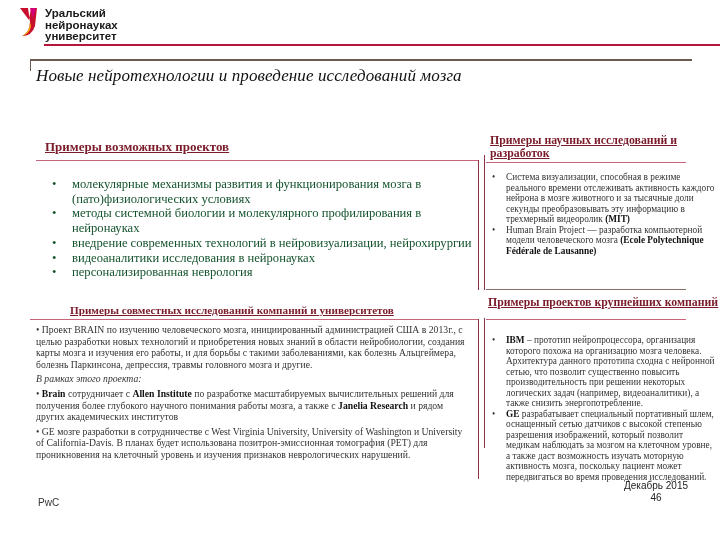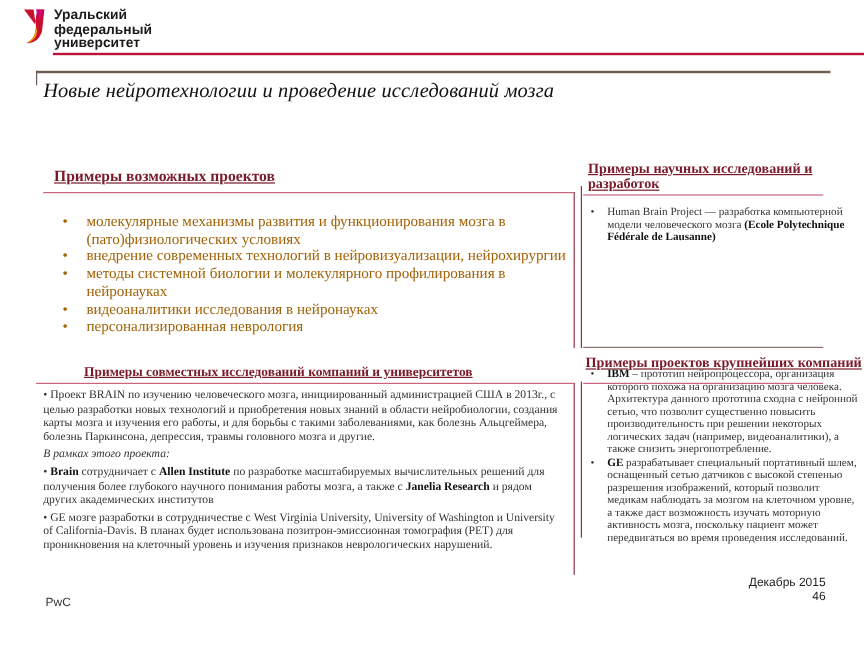--- a/index.html
+++ b/index.html
@@ -13,68 +13,68 @@
   .top-rule-tick { position:absolute; left:30px; top:59px; width:1px; height:12px; background:#6e5a50; }
   .page-title { position:absolute; left:36px; top:66px; font-size:17px; font-style:italic; font-weight:normal;
                 color:#111; letter-spacing:0.1px; }
 
   .sec-head { color:#7a1b2a; font-weight:bold; font-size:13px;text-decoration:underline; }
   .red-rule { background:#c8657a; height:1px; position:absolute; }
   .vline { position:absolute; width:1px; background:#8b3345; }
 
   .left-top { position:absolute; left:45px; top:139px; }
   .bul-list { position:absolute; left:52px; top:177px; width:420px; margin:0; padding:0; list-style:none;
-              font-size:12.6px; line-height:14.7px; color:#a16207; }
+              font-size:12.6px; line-height:14.7px; color:#14532d; }
   .bul-list li { position:relative; padding-left:20px; }
   .bul-list li::before { content:"•"; position:absolute; left:0; top:0; }
 
   .joint-head { position:absolute; left:70px; top:304px; font-size:11.2px; }
   .joint-body { position:absolute; left:36px; top:324px; width:432px; font-size:9.7px; line-height:11.6px; color:#333; }
   .joint-body p { margin:0 0 3px 0; }
   .joint-body b { color:#111; }
   .it { font-style:italic; }
 
   .right-h1 { position:absolute; left:490px; top:134px; font-size:11.8px; line-height:12.5px; }
   .right-list { position:absolute; left:490px; top:172px; width:228px; margin:0; padding:0; list-style:none;
                 font-size:9.3px; line-height:10.5px; color:#333; }
   .right-list li { position:relative; padding-left:16px; }
   .right-list li::before { content:"•"; position:absolute; left:2px; top:0; }
   .right-list b { color:#111; }
   .right-h2 { position:absolute; left:488px; top:296px; font-size:11.8px; line-height:12.5px; }
-  .right-list2 { top:307px; }
+  .right-list2 { top:335px; }
 
   .pwc { position:absolute; left:38px; top:497px; font-family:"Liberation Sans", sans-serif; font-size:10px; color:#333;text-align:center; }
-  .date { position:absolute; right:32px; top:480px; text-align:right; font-family:"Liberation Sans", sans-serif;
+  .date { position:absolute; right:32px; top:480px; text-align:center; font-family:"Liberation Sans", sans-serif;
           font-size:10px; line-height:12px; color:#222; }
 </style>
 </head>
 <body>
 
 <svg class="logo" viewBox="0 0 20 32">
   <path d="M2 2 L10 2 L12 16 Q12 26 4 30 Q14 30 17 20 L19 2 L13 2 L11 14 Z" fill="#c8102e"></path>
   <path d="M4 30 Q12 26 12 16 L13 20 Q12 28 4 30 Z" fill="#f2a900"></path>
   <path d="M12 2 L18 2 L15 12 Z" fill="#d4007a"></path>
 </svg>
 <div class="uni-name">
   <div>Уральский</div>
-  <div>федеральный</div>
+  <div>нейронауках</div>
   <div>университет</div>
 </div>
 <div class="uni-underline"></div>
 
 <div class="top-rule"></div>
 <div class="top-rule-tick"></div>
 <div class="page-title">Новые нейротехнологии и проведение исследований мозга</div>
 
 <div class="left-top sec-head">Примеры возможных проектов</div>
 <div class="red-rule" style="left:36px; top:160px; width:442px;"></div>
 <ul class="bul-list">
   <li>молекулярные механизмы развития и функционирования мозга в (пато)физиологических условиях</li>
+  <li>методы системной биологии и молекулярного профилирования в нейронауках</li>
   <li>внедрение современных технологий в нейровизуализации, нейрохирургии</li>
-  <li>методы системной биологии и молекулярного профилирования в нейронауках</li>
   <li>видеоаналитики исследования в нейронауках</li>
   <li>персонализированная неврология</li>
 </ul>
 
 <div class="joint-head sec-head">Примеры совместных исследований компаний и университетов</div>
 <div class="red-rule" style="left:30px; top:319px; width:448px;"></div>
 <div class="joint-body">
   <p>•     Проект BRAIN по изучению человеческого мозга, инициированный администрацией США в 2013г., с целью разработки новых технологий и приобретения новых знаний в области нейробиологии, создания карты мозга и изучения его работы, и для борьбы с такими заболеваниями, как болезнь Альцгеймера, болезнь Паркинсона, депрессия, травмы головного мозга и другие.</p>
   <p class="it">В рамках этого проекта:</p>
   <p><span>• </span><b>Brain</b><span> сотрудничает с </span><b>Allen Institute</b><span> по разработке масштабируемых вычислительных решений для получения более глубокого научного понимания работы мозга, а также с </span><b>Janelia Research</b><span> и рядом других академических институтов</span></p>
@@ -82,20 +82,21 @@
 </div>
 
 <div class="vline" style="left:478px; top:160px; height:130px;"></div>
 <div class="vline" style="left:478px; top:319px; height:160px;"></div>
 <div class="vline" style="left:484px; top:155px; height:135px;"></div>
 <div class="vline" style="left:484px; top:318px; height:130px;"></div>
 
 <div class="right-h1 sec-head">Примеры научных исследований и разработок</div>
 <div class="red-rule" style="left:486px; top:162px; width:200px;"></div>
 <ul class="right-list">
+  <li><span>Система визуализации, способная в режиме реального времени отслеживать активность каждого нейрона в мозге животного и за тысячные доли секунды преобразовывать эту информацию в трехмерный видеоролик </span><b>(MIT)</b></li>
   <li><span>Human Brain Project — разработка компьютерной модели человеческого мозга </span><b>(Ecole Polytechnique Fédérale de Lausanne)</b></li>
 </ul>
 <div class="red-rule" style="left:486px; top:289px; width:200px; background:#8b6f6a;"></div>
 
 <div class="right-h2 sec-head">Примеры проектов крупнейших компаний</div>
 <div class="red-rule" style="left:486px; top:319px; width:200px;"></div>
 <ul class="right-list right-list2">
   <li><b>IBM</b><span> – прототип нейропроцессора, организация которого похожа на организацию мозга человека. Архитектура данного прототипа сходна с нейронной сетью, что позволит существенно повысить производительность при решении некоторых логических задач (например, видеоаналитики), а также снизить энергопотребление.</span></li>
   <li><b>GE</b><span> разрабатывает специальный портативный шлем, оснащенный сетью датчиков с высокой степенью разрешения изображений, который позволит медикам наблюдать за мозгом на клеточном уровне, а также даст возможность изучать моторную активность мозга, поскольку пациент может передвигаться во время проведения исследований.</span></li>
 </ul>

